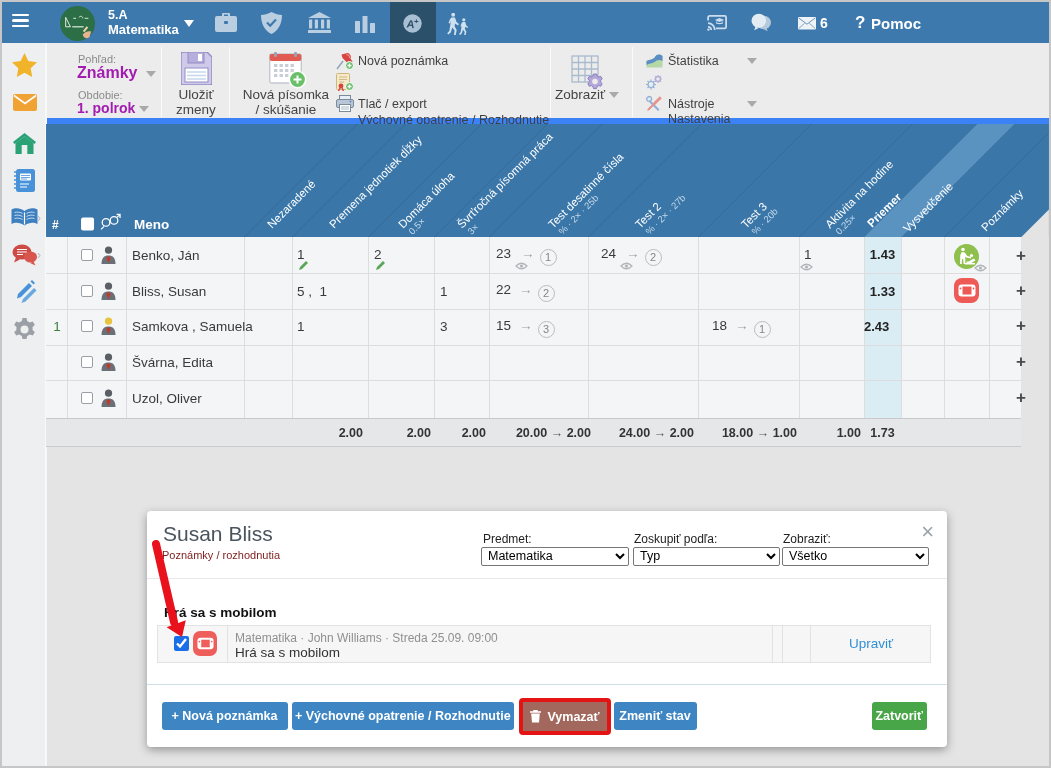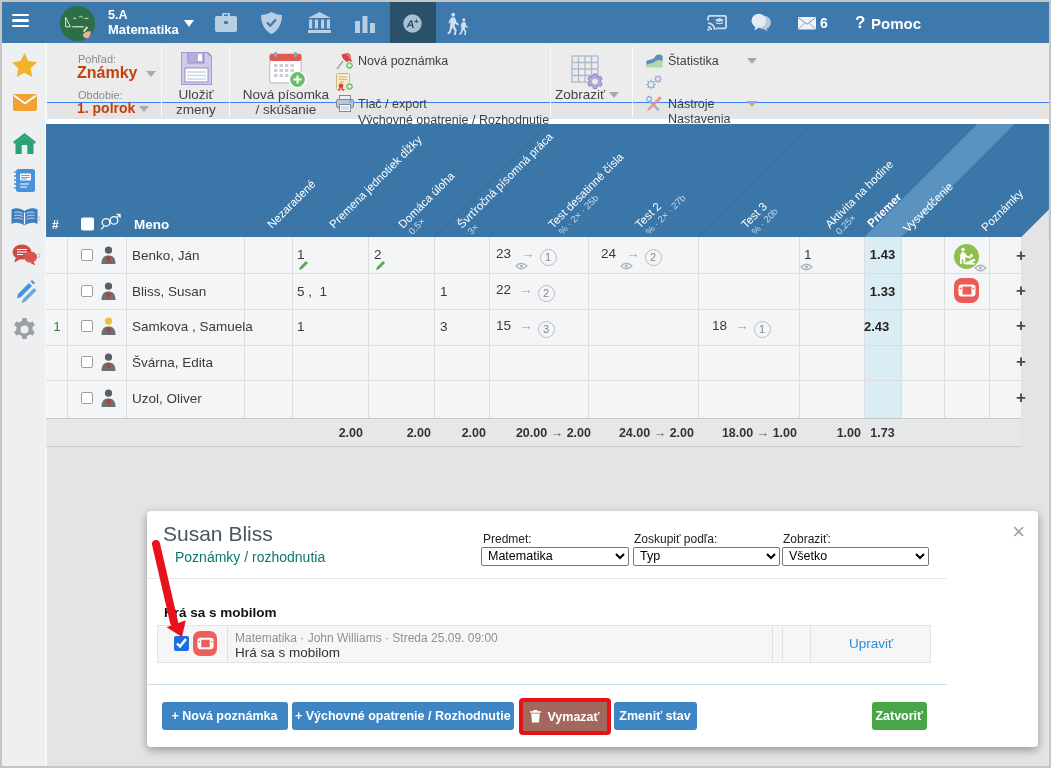--- a/index.html
+++ b/index.html
@@ -9,44 +9,44 @@
 
 #topbar{position:absolute;left:0;top:0;width:1047px;height:41px;background:#3d79ad;}
 #topbar .ham span{display:block;width:17.5px;height:2.5px;background:#fff;border-radius:2px;margin-bottom:3px;}
 #aplustile{position:absolute;left:388px;top:0;width:46px;height:41px;background:#2b5069;}
 #loginbox{position:absolute;left:939px;top:2px;width:106px;height:39px;background:#35618d;border-radius:4px 4px 0 0;}
 #loginbox .l1{position:absolute;left:15px;top:7px;font-size:10px;font-weight:bold;color:#fff;white-space:nowrap;}
 #loginbox .l2{position:absolute;left:16px;top:20px;font-size:11.5px;color:#a5c2dc;white-space:nowrap;}
 
 #sidebar{position:absolute;left:0;top:41px;width:45px;height:723px;background:#edeff0;border-right:2px solid #f8f8f8;}
 
-#toolbar{position:absolute;left:45px;top:41px;width:1002px;height:60px;background:#ececec;border-bottom:1px solid #3b82f6;}
+#toolbar{position:absolute;left:45px;top:41px;width:1002px;height:81px;background:#ececec;border-bottom:6px solid #3b82f6;}
 #toolbar .sep{position:absolute;top:4px;height:70px;width:1px;background:#d2d2d2;border-right:1px solid #fafafa;}
 .tlbl{color:#8a8a8a;font-size:11px;}
-.tbig{color:#c2410c;font-weight:bold;}
+.tbig{color:#a21caf;font-weight:bold;}
 .tcap{display:inline-block;width:0;height:0;border-left:5px solid transparent;border-right:5px solid transparent;border-top:6px solid #a9a9a9;vertical-align:middle;}
 .titem{position:absolute;font-size:12.5px;color:#3f3f3f;white-space:nowrap;}
 
 #thead{position:absolute;left:44px;top:121.6px;}
 #tbodyc{position:absolute;left:44px;top:235.2px;width:975px;height:180.4px;background:#f4f5f6;}
 #tbodyc .hl{position:absolute;left:0;width:975px;height:1px;background:#ddddde;}
 #tbodyc .vl{position:absolute;top:0;width:1px;height:180.4px;background:#ddddde;}
 #priemcol{position:absolute;left:818px;top:0;width:37px;height:180.4px;background:#daecf4;}
 .cell{position:absolute;font-size:13.5px;color:#3a3a3a;}
 .cbx{position:absolute;width:12px;height:12px;background:#fff;border:1px solid #999fa4;border-radius:2px;}
 .circ{display:inline-block;width:17px;height:17px;border-radius:50%;border:1px solid #b9bdc2;color:#82878c;font-size:11px;line-height:15px;text-align:center;vertical-align:-3px;}
 .arr{color:#9aa0a5;}
 .prv{font-weight:bold;font-size:13px;color:#222;}
 #tsum{position:absolute;left:44px;top:415.5px;width:975px;height:29px;background:#e6e7e9;border-top:1px solid #c9c9c9;border-bottom:1px solid #cbcbcb;}
 .sv{position:absolute;top:7px;font-size:12.5px;font-weight:bold;color:#333;text-align:right;}
 .plus{position:absolute;left:946px;width:58px;text-align:center;font-size:17px;font-weight:bold;color:#4a4a4a;}
 
-#modal{position:absolute;left:145px;top:508.5px;width:891px;height:236px;background:#fff;border-radius:4px;box-shadow:0 3px 10px rgba(0,0,0,0.35);}
+#modal{position:absolute;left:145px;top:508.5px;width:800px;height:236px;background:#fff;border-radius:4px;box-shadow:0 3px 10px rgba(0,0,0,0.35);}
 #modal h1{font-size:21px;font-weight:normal;color:#4a545e;position:absolute;left:16px;top:11px;}
-#modal .sub{position:absolute;left:28px;top:38px;font-size:14px;color:#0f766e;}
+#modal .sub{position:absolute;left:15px;top:38px;font-size:11px;color:#7f1d1d;}
 #modal .close{position:absolute;right:13px;top:8px;font-size:22px;color:#9aa2a8;}
 .mlbl{position:absolute;font-size:12px;color:#222;}
 #modal select{position:absolute;height:19px;font-family:"Liberation Sans",sans-serif;font-size:12.5px;border:1px solid #767676;border-radius:2px;background:#fff;padding-left:2px;}
 #mline1{position:absolute;left:0;top:67px;width:800px;height:1px;background:#e8e8e8;}
 #mline2{position:absolute;left:0;top:173px;width:800px;height:1px;background:#cddfeb;}
 #mrow{position:absolute;left:10px;top:114px;width:774px;height:38px;background:#f6f6f7;border:1px solid #e2e2e3;}
 #mrow .vd{position:absolute;top:0;width:1px;height:36px;background:#e2e2e3;}
 .btn{position:absolute;height:28px;border-radius:3px;background:#3d85c3;color:#fff;font-weight:bold;font-size:12.5px;text-align:center;line-height:28px;white-space:nowrap;}
 #btn-close{background:#48a648;}
 #redbox{position:absolute;left:371.5px;top:187.5px;width:92.5px;height:37px;border:4.5px solid #e51414;border-radius:4px;background:#a2685d;}

